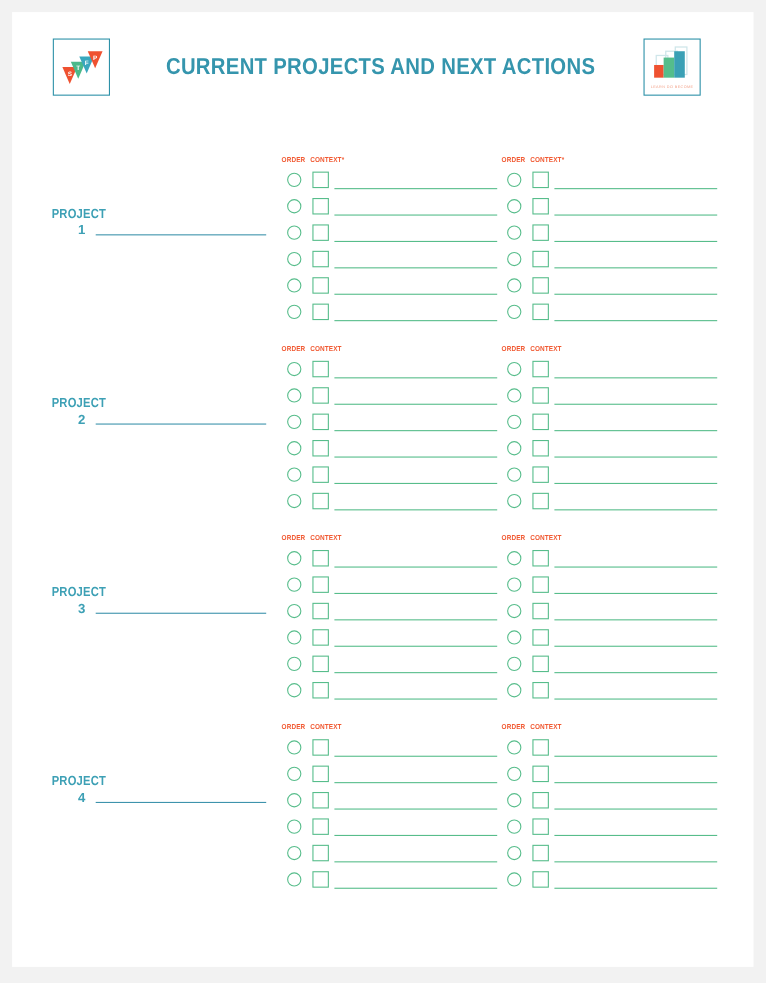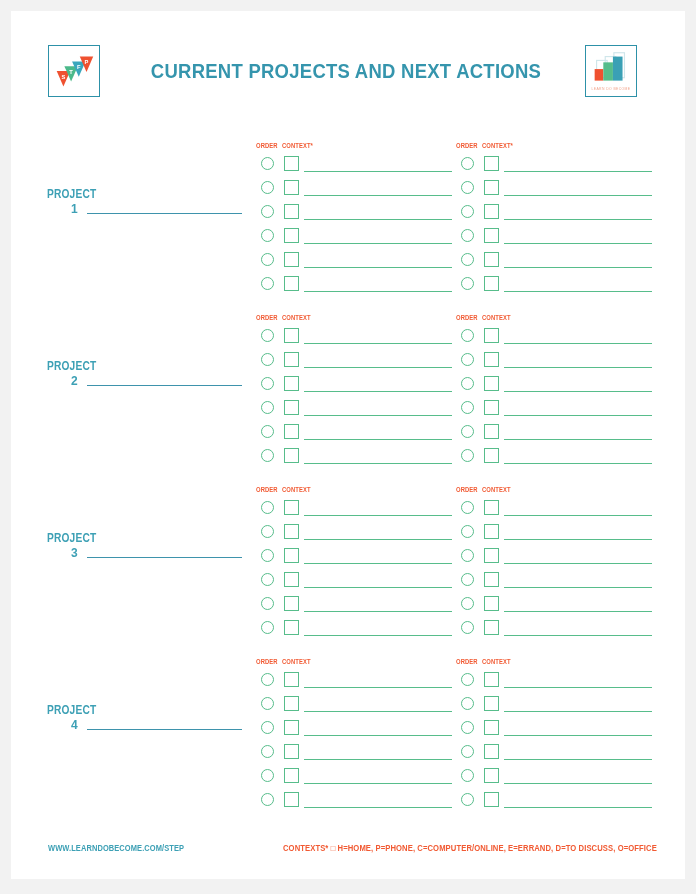--- a/index.html
+++ b/index.html
@@ -19,21 +19,21 @@
     top: 11px;
     width: 674px;
     height: 868px;
     background: #ffffff;
   }
 
   
   .header {
     position: absolute;
     left: 0;
-    top: 14px;
+    top: 4px;
     width: 674px;
     height: 90px;
   }
   .logo-box {
     position: absolute;
     top: 20px;
     width: 52px;
     height: 52px;
     border: 1.5px solid #2d91a8;
     background: #fff;
@@ -589,18 +589,14 @@
           </div>
           <div class="action-row" style="top: 147px;">
             <div class="order-circle"></div>
             <div class="context-square"></div>
             <div class="action-line"></div>
           </div>
         </div>
       </div>
     </div>
 
-  <div class="footer">
-    <div class="footer-url">WWW.LEARNDOBECOME.COM/STEP</div>
-    <div class="footer-legend">CONTEXTS* □ H=HOME, P=PHONE, C=COMPUTER/ONLINE, E=ERRAND, D=TO DISCUSS, O=OFFICE</div>
-  </div>
 
 </div>
 
 </body></html>

